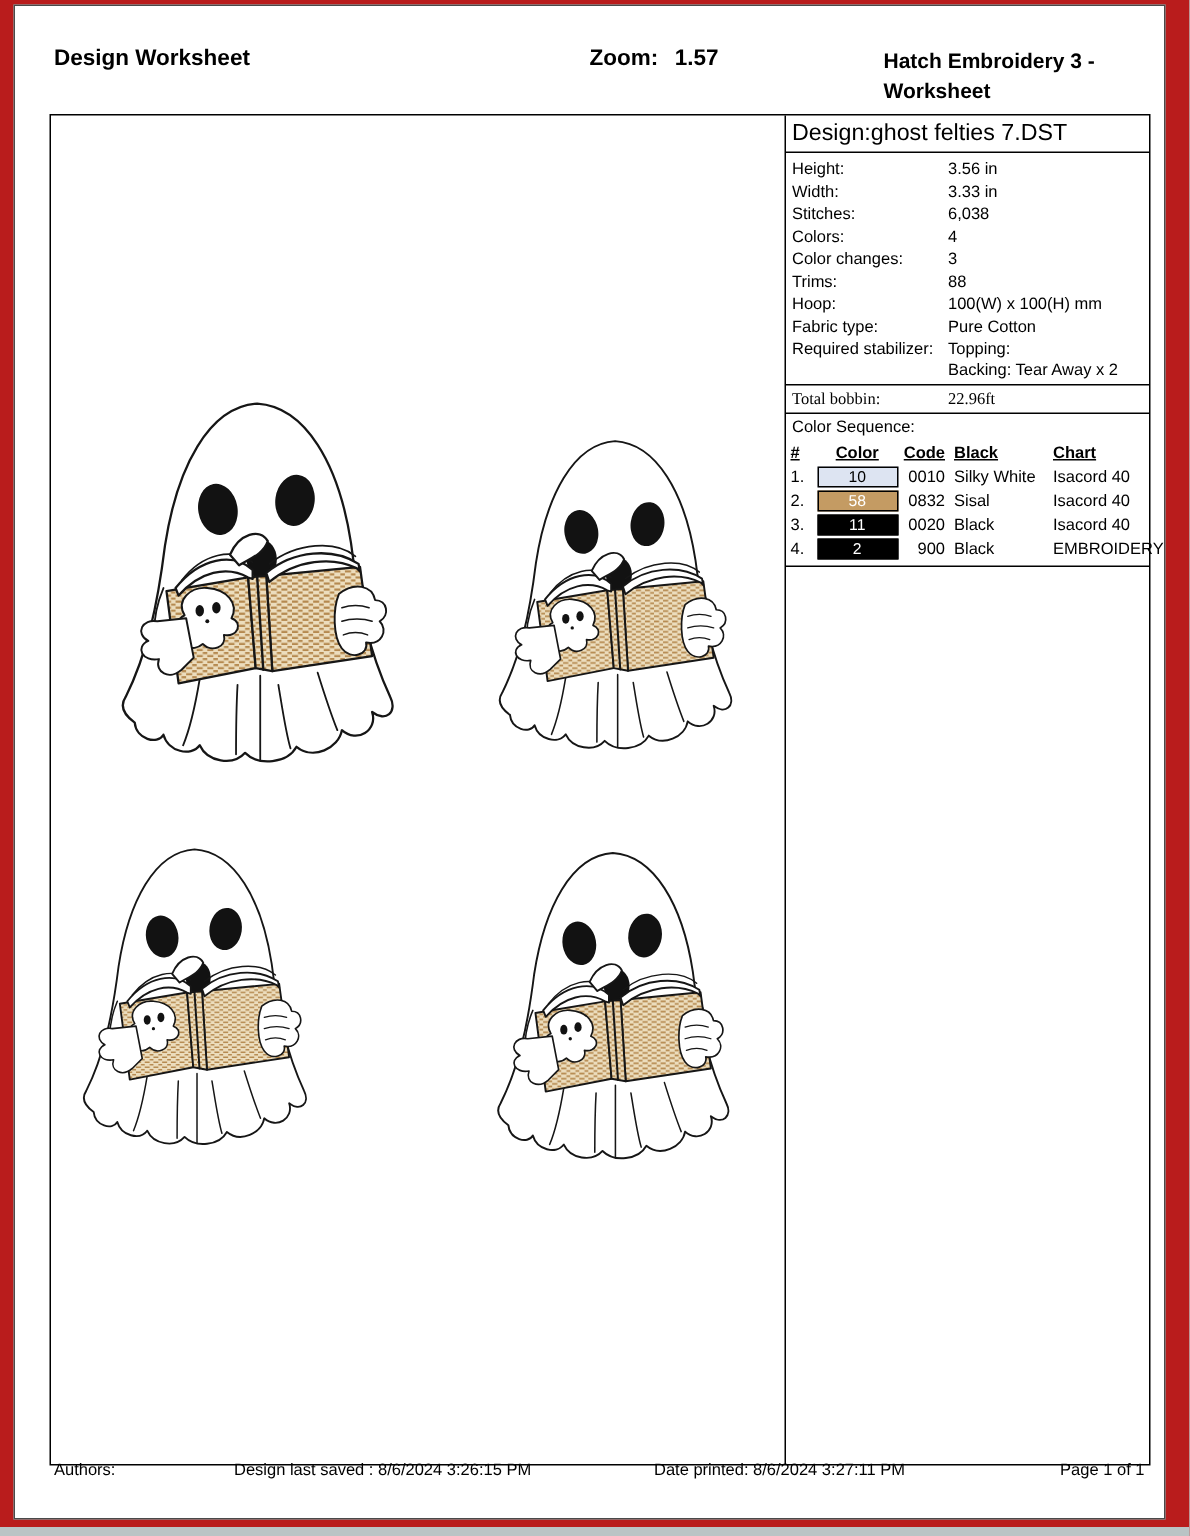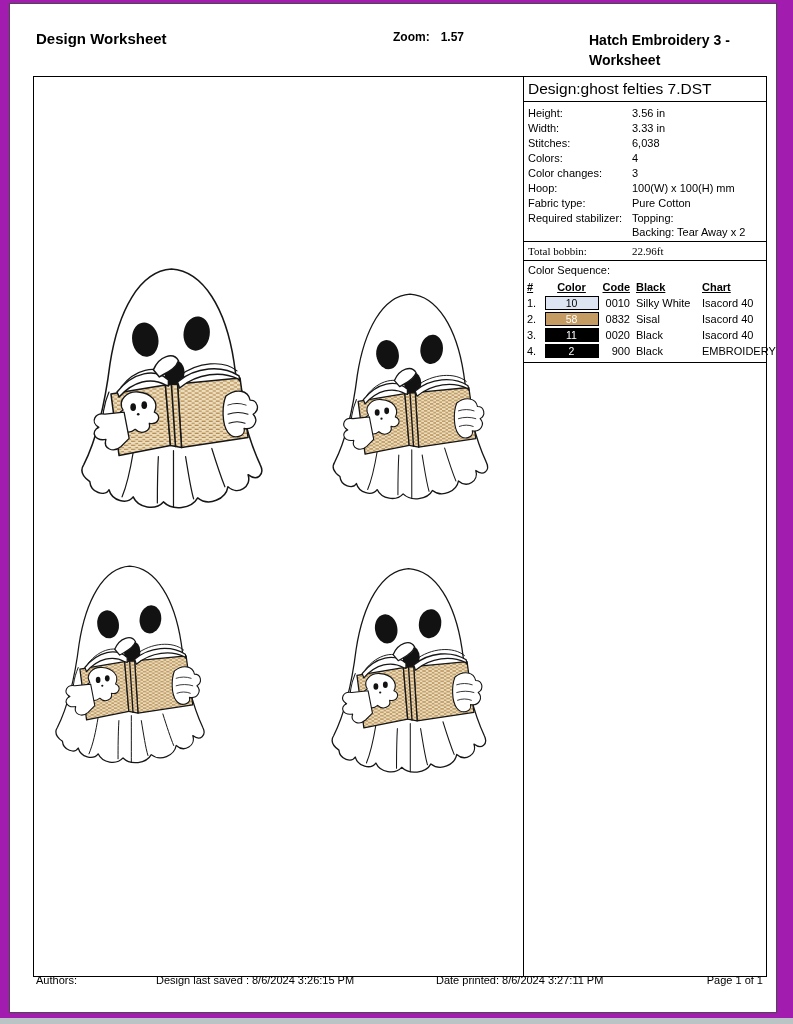--- a/index.html
+++ b/index.html
@@ -1,22 +1,22 @@
 <!DOCTYPE html>
 <html style="--book: #b5894f; --book-bg: #ecddbd;"><head>
 <meta charset="utf-8">
 <style>
   html,body{margin:0;padding:0;background:#a9a9a9;font-family:"Liberation Sans","DejaVu Sans",sans-serif;}
-  .frame{position:relative;width:793px;height:1024px;background:#a21caf;overflow:hidden;}
+  .frame{position:relative;width:793px;height:1024px;background:#b91c1c;overflow:hidden;}
   .bottom-strip{position:absolute;left:0;right:0;bottom:0;height:6px;background:#bac4c5;}
   .page{position:absolute;left:9px;top:3px;width:768px;height:1010px;background:#ffffff;
         border:1px solid #4a4a4a;box-sizing:border-box;}
   
   .hdr-title{position:absolute;left:26px;top:26px;font-size:15px;font-weight:bold;color:#000;}
-  .hdr-zoom{position:absolute;left:383px;top:26px;font-size:12px;font-weight:bold;color:#000;}
+  .hdr-zoom{position:absolute;left:383px;top:26px;font-size:15px;font-weight:bold;color:#000;}
   .hdr-zoom .zv{margin-left:11px;}
   .hdr-app{position:absolute;left:579px;top:26px;width:180px;font-size:14px;font-weight:bold;
            color:#000;line-height:20px;}
   
   .content-box{position:absolute;left:23px;top:72px;width:734px;height:901px;
                border:1px solid #000;box-sizing:border-box;}
   .canvas{position:absolute;left:0;top:0;width:489px;height:100%;overflow:hidden;}
   .ghost{position:absolute;}
   .g1{left:38px;top:186px;width:207px;height:252px;}
   .g2{left:293px;top:196px;width:173px;height:248px;}
@@ -169,20 +169,24 @@
             </div>
           <div class="irow">
               <span class="lbl">Colors:</span>
               <span class="val">4</span>
             </div>
           <div class="irow">
               <span class="lbl">Color changes:</span>
               <span class="val">3</span>
             </div>
           <div class="irow">
+              <span class="lbl">Trims:</span>
+              <span class="val">88</span>
+            </div>
+          <div class="irow">
               <span class="lbl">Hoop:</span>
               <span class="val">100(W) x 100(H) mm</span>
             </div>
           <div class="irow">
               <span class="lbl">Fabric type:</span>
               <span class="val">Pure Cotton</span>
             </div>
           <div class="irow">
               <span class="lbl">Required stabilizer:</span>
               <span class="val"><span>Topping:</span><span class="val2">Backing: Tear Away x 2</span></span>

